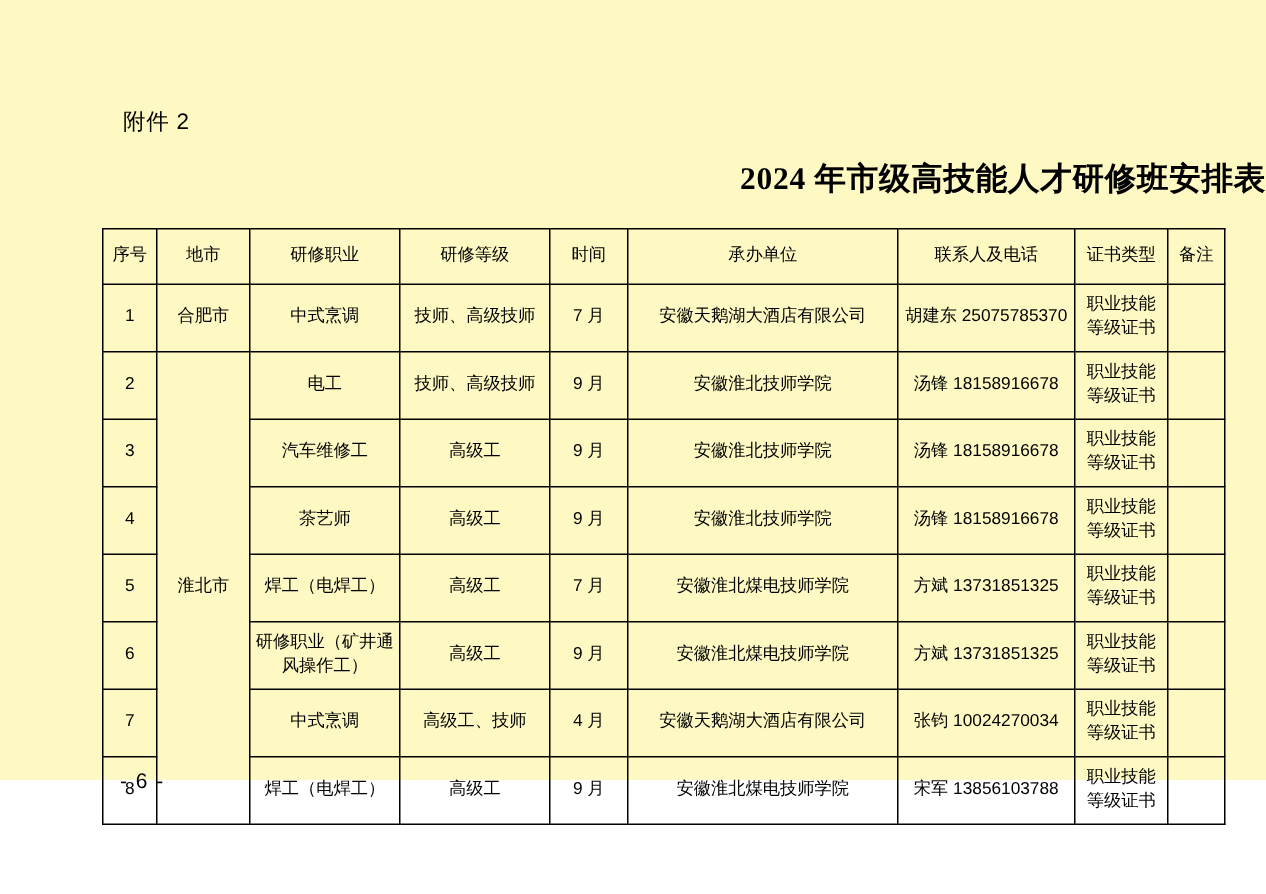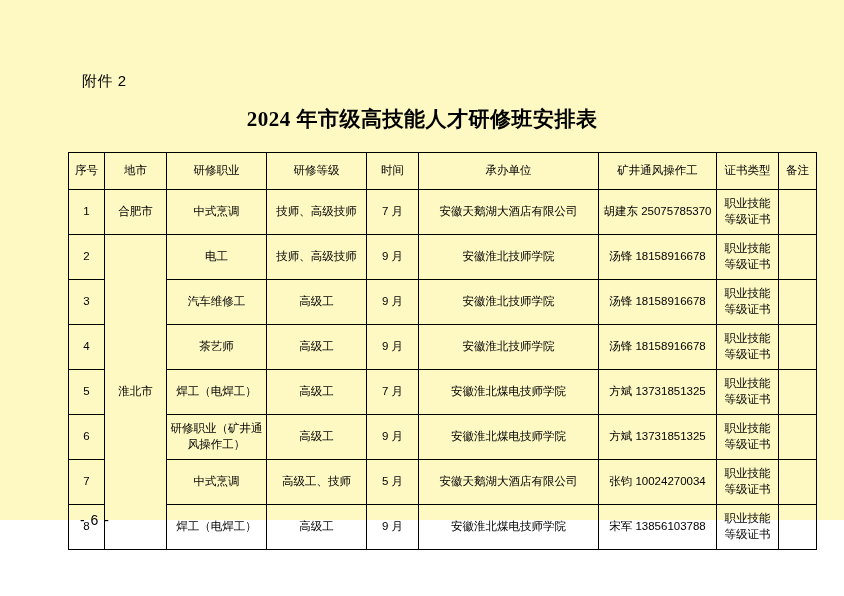--- a/index.html
+++ b/index.html
@@ -29,21 +29,21 @@
     font-size: 15px;
     font-family: "Liberation Sans", "DejaVu Sans", sans-serif;
     font-weight: 500;
     letter-spacing: 0.5px;
   }
   .doc-title {
     position: absolute;
     left: 0;
     right: 0;
     top: 105px;
-    text-align: center;
+    text-align: right;
     font-size: 21px;
     font-weight: bold;
     font-family: "Liberation Serif", "DejaVu Serif", serif;
     letter-spacing: 0.5px;
   }
   .table-wrap {
     position: absolute;
     left: 68px;
     top: 152px;
     width: 710px;
@@ -115,21 +115,21 @@
         <col class="col-note">
       </colgroup>
       <thead>
         <tr>
           <th>序号</th>
           <th>地市</th>
           <th>研修职业</th>
           <th>研修等级</th>
           <th>时间</th>
           <th>承办单位</th>
-          <th>矿井通风操作工</th>
+          <th>联系人及电话</th>
           <th>证书类型</th>
           <th>备注</th>
         </tr>
       </thead>
       <tbody>
         <tr>
           <td>1</td>
           <td>合肥市</td>
           <td>中式烹调</td>
           <td>技师、高级技师</td>
@@ -187,21 +187,21 @@
           <td>9 月</td>
           <td>安徽淮北煤电技师学院</td>
           <td>方斌 13731851325</td>
           <td class="cert-cell">职业技能等级证书</td>
           <td></td>
         </tr>
         <tr>
           <td>7</td>
           <td>中式烹调</td>
           <td>高级工、技师</td>
-          <td>5 月</td>
+          <td>4 月</td>
           <td>安徽天鹅湖大酒店有限公司</td>
           <td>张钧 10024270034</td>
           <td class="cert-cell">职业技能等级证书</td>
           <td></td>
         </tr>
         <tr>
           <td>8</td>
           <td>焊工（电焊工）</td>
           <td>高级工</td>
           <td>9 月</td>

